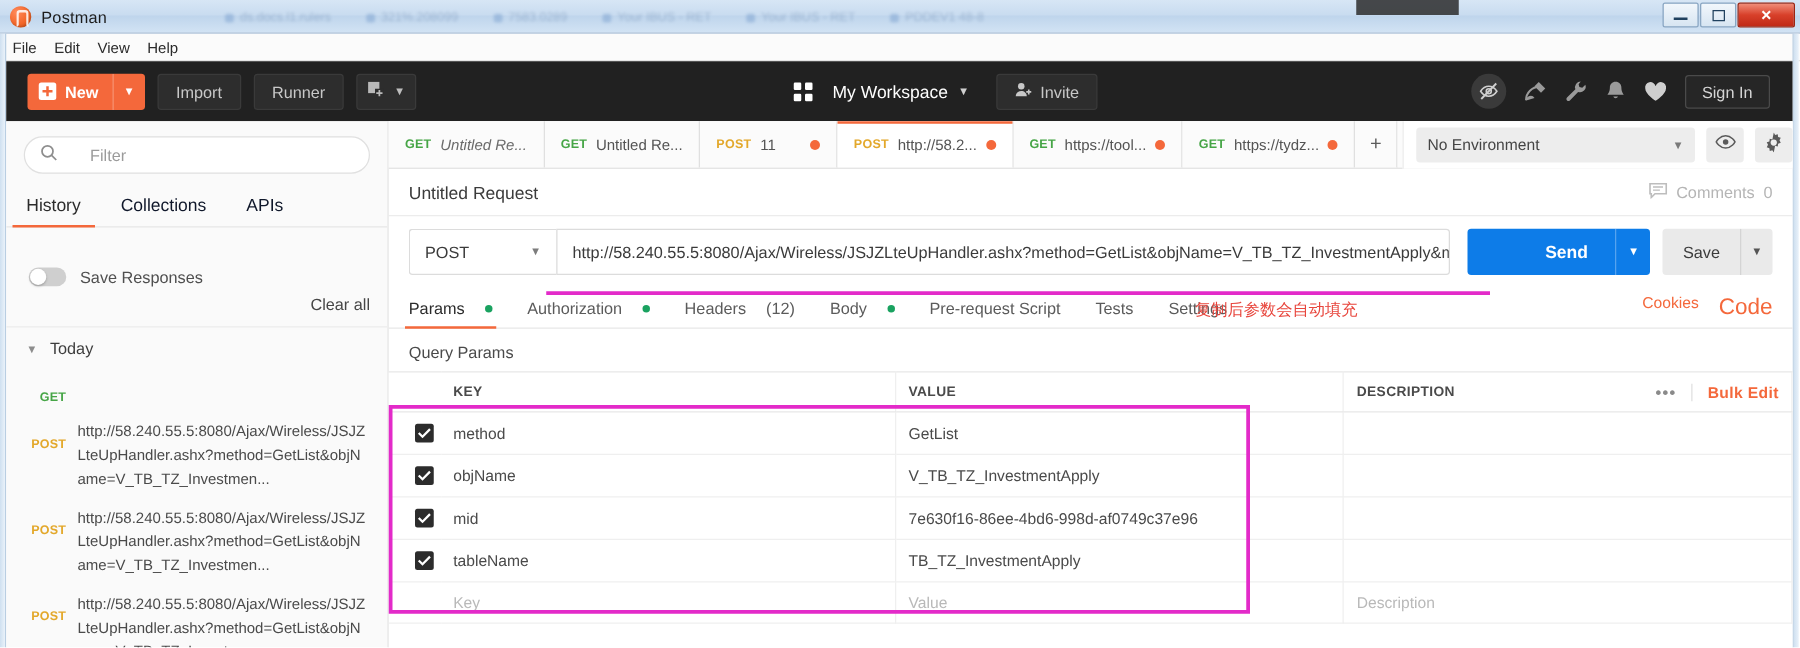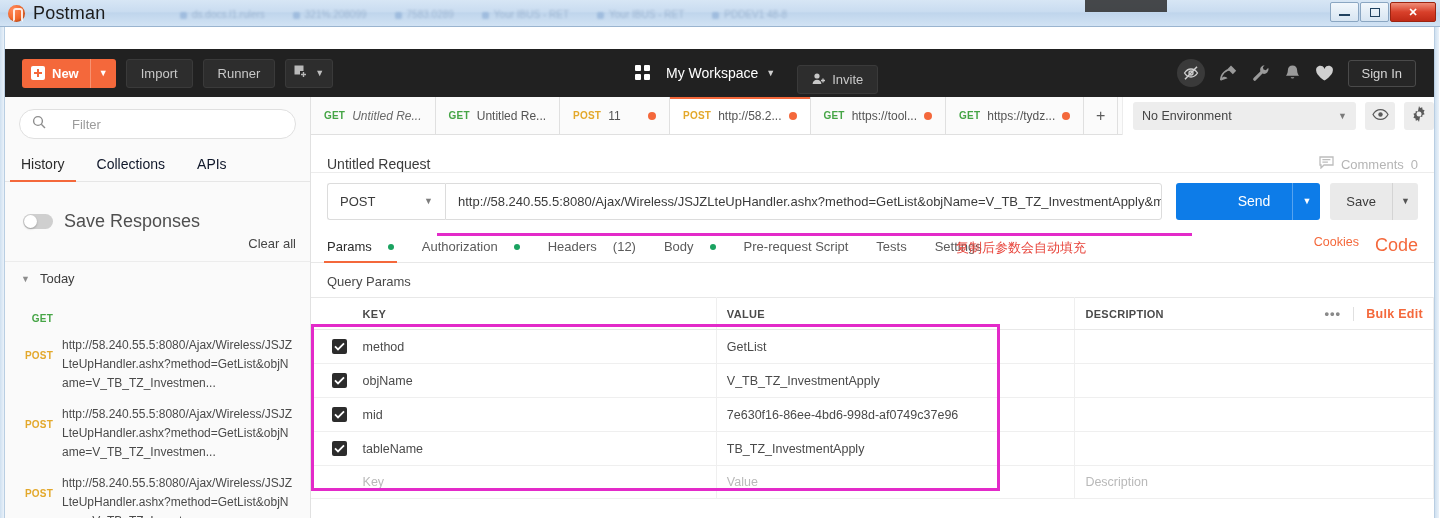--- a/index.html
+++ b/index.html
@@ -23,21 +23,21 @@
     background: radial-gradient(circle at 32% 28%, #ff8a5c 0%, #f4682b 55%, #e25515 100%);
     margin-right: 8px; flex: none;
     box-shadow: inset -1px -1px 2px rgba(0,0,0,.2);
     position: relative;
   }
   .pm-logo:after {
     content: ""; position: absolute; left: 5px; top: 3px; width: 6px; height: 10px;
     border: 2px solid rgba(255,255,255,.85); border-radius: 3px 3px 1px 1px;
     border-bottom-color: transparent;
   }
-  .win-title { font-size: 18px; color: #1c1c1c; letter-spacing: .2px; }
+  .win-title { font-size: 13px; color: #1c1c1c; letter-spacing: .2px; }
   .ghost-tabs {
     position: absolute; left: 180px; top: 4px; height: 20px; width: 900px;
     display: flex; align-items: center; gap: 28px;
     opacity: .33; pointer-events: none;
   }
   .ghost-tab { font-size: 10px; color: #51709a; filter: blur(1.1px); white-space: nowrap; }
   .ghost-tab .gdot { display: inline-block; width: 7px; height: 7px; border-radius: 2px;
     background: #5a87c0; margin-right: 5px; vertical-align: -1px; }
   .ghost-strip {
     position: absolute; left: 1085px; top: 0px; width: 82px; height: 12px;
@@ -90,22 +90,22 @@
     width: 26px; display: flex; align-items: center; justify-content: center;
     border-left: 1px solid rgba(255,255,255,.28); font-size: 9px;
   }
   .hbtn {
     height: 29px; margin-left: 10px; padding: 0 14px; border: 1px solid #3a3a3a;
     border-radius: 3px; background: #2d2d2d; color: #c8c8c8; font-size: 13px;
     display: flex; align-items: center; gap: 6px;
   }
   .hbtn.icononly { padding: 0 8px; }
   .ws-center {
-    position: absolute; left: 630px; top: 16px; height: 48px;
-    display: flex; align-items: flex-start; gap: 16px;
+    position: absolute; left: 630px; top: 0; height: 48px;
+    display: flex; align-items: center; gap: 16px;
   }
   .grid-icon { width: 15px; height: 15px; display: grid; grid-template: 1fr 1fr / 1fr 1fr; gap: 3px; }
   .grid-icon i { background: #fff; border-radius: 1px; }
   .ws-name { color: #fff; font-size: 14px; display: flex; align-items: center; gap: 8px; }
   .ws-name .caret { font-size: 9px; color: #cfcfcf; }
   .header-right {
     position: absolute; right: 18px; top: 0; height: 48px;
     display: flex; align-items: center; gap: 14px;
   }
   .hicon { color: #9a9a9a; display: flex; align-items: center; justify-content: center; }
@@ -146,21 +146,21 @@
     display: flex; align-items: center; padding: 10px 14px 10px 18px;
     border-bottom: 1px solid #ececec; gap: 11px;
   }
   .toggle {
     width: 30px; height: 15px; border-radius: 8px; background: #cfcfcf; position: relative; flex: none;
   }
   .toggle i {
     position: absolute; left: 1px; top: 1px; width: 13px; height: 13px;
     border-radius: 50%; background: #fff; box-shadow: 0 1px 2px rgba(0,0,0,.25);
   }
-  .save-row .lbl { font-size: 18px; color: #4f4f4f; }
+  .save-row .lbl { font-size: 13px; color: #4f4f4f; }
   .clear-all { margin-left: auto; font-size: 13px; color: #454545; font-weight: normal; margin-top: 44px; }
   .today-row { display: flex; align-items: center; gap: 10px; padding: 9px 14px 7px 16px; }
   .today-row .tri { font-size: 9px; color: #8d8d8d; }
   .today-row .lbl { font-size: 13px; color: #3d3d3d; }
   .hist-item { display: flex; padding: 6px 10px 6px 14px; gap: 9px; }
   .hist-method {
     flex: none; width: 34px; text-align: right; font-size: 10px; font-weight: bold;
     padding-top: 14px; letter-spacing: .2px;
   }
   .hist-method.GET { color: #46a546; }
@@ -207,21 +207,21 @@
     flex: 1; height: 28px; background: #ededed; border-radius: 3px;
     display: flex; align-items: center; padding: 0 9px; font-size: 12.5px; color: #454545;
   }
   .env-select .caret { margin-left: auto; font-size: 9px; color: #7a7a7a; }
   .env-ic {
     width: 30px; height: 28px; background: #ededed; border-radius: 3px;
     display: flex; align-items: center; justify-content: center; color: #5a5a5a;
   }
 
   .req-title-row {
-    height: 38px; display: flex; align-items: flex-end; padding: 0 16px;
+    height: 38px; display: flex; align-items: center; padding: 0 16px;
     border-bottom: 1px solid #ececec;
   }
   .req-title { font-size: 14px; color: #3b3b3b; }
   .comments { margin-left: auto; display: flex; align-items: center; gap: 7px; color: #b5b5b5; font-size: 13px; }
 
   .url-row { height: 56px; display: flex; align-items: center; padding: 0 16px; gap: 0; position: relative; }
   .method-sel {
     width: 118px; height: 37px; border: 1px solid #dcdcdc; border-right: none;
     border-radius: 3px 0 0 3px; display: flex; align-items: center; padding: 0 12px;
     font-size: 13px; color: #3b3b3b; background: #fff;
@@ -229,21 +229,21 @@
   .method-sel .caret { margin-left: auto; font-size: 9px; color: #7d7d7d; }
   .url-input {
     flex: 1; height: 37px; border: 1px solid #dcdcdc; border-radius: 0 3px 3px 0;
     display: flex; align-items: center; padding: 0 12px; font-size: 13px; color: #3b3b3b;
     background: #fff; overflow: hidden; white-space: nowrap; position: relative;
   }
   .btn-send {
     margin-left: 14px; height: 37px; display: flex; align-items: stretch;
     border-radius: 3px; overflow: hidden; background: #0d7ce8; color: #fff;
   }
-  .btn-send .lbl { display: flex; align-items: center; padding: 0 22px; font-size: 14px; font-weight: normal; margin-left: 40px; }
+  .btn-send .lbl { display: flex; align-items: center; padding: 0 22px; font-size: 14px; font-weight: bold; margin-left: 40px; }
   .btn-send .caret {
     width: 28px; display: flex; align-items: center; justify-content: center;
     border-left: 1px solid rgba(255,255,255,.3); font-size: 9px;
   }
   .btn-save {
     margin-left: 10px; height: 37px; display: flex; align-items: stretch;
     border-radius: 3px; overflow: hidden; background: #eaeaea; color: #3b3b3b;
   }
   .btn-save .lbl { display: flex; align-items: center; padding: 0 16px; font-size: 13px; }
   .btn-save .caret {
@@ -321,20 +321,26 @@
       <div class="wb">
           <span class="mini"></span>
         </div>
       <div class="wb">
           <span class="box"></span>
         </div>
       <div class="wb close">✕</div>
     </div>
   </div>
 
+  <div class="menubar">
+    <span>File</span>
+    <span>Edit</span>
+    <span>View</span>
+    <span>Help</span>
+  </div>
   <div class="side-edge"></div>
   <div class="side-edge r"></div>
 
   <div class="pm-header">
     <div class="btn-new">
       <div class="lbl">
         <span class="plus-sq"></span>
         <span>New</span>
       </div>
       <div class="caret">▼</div>

